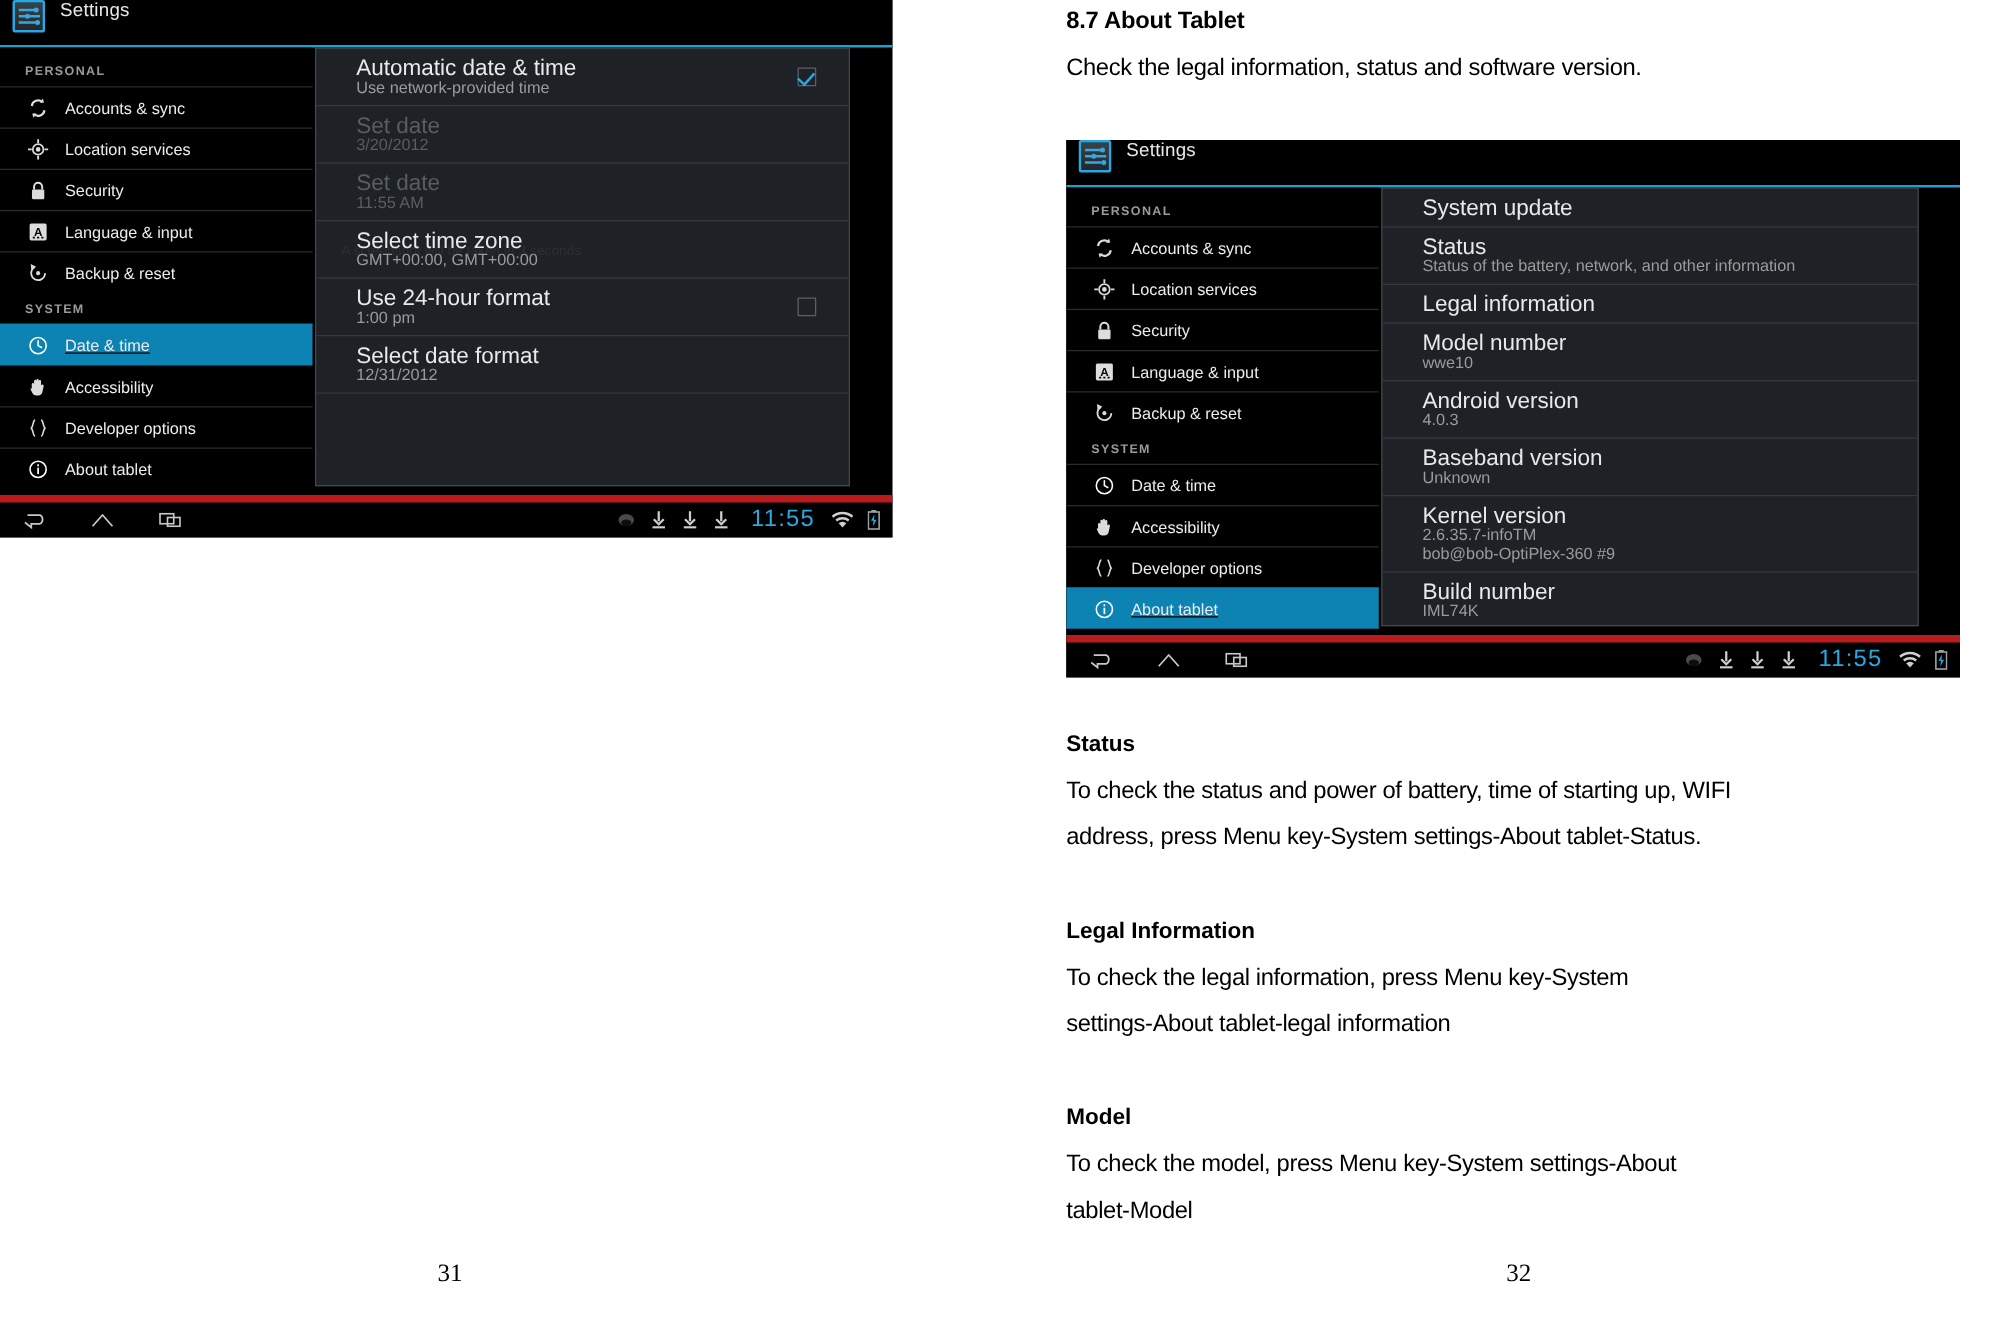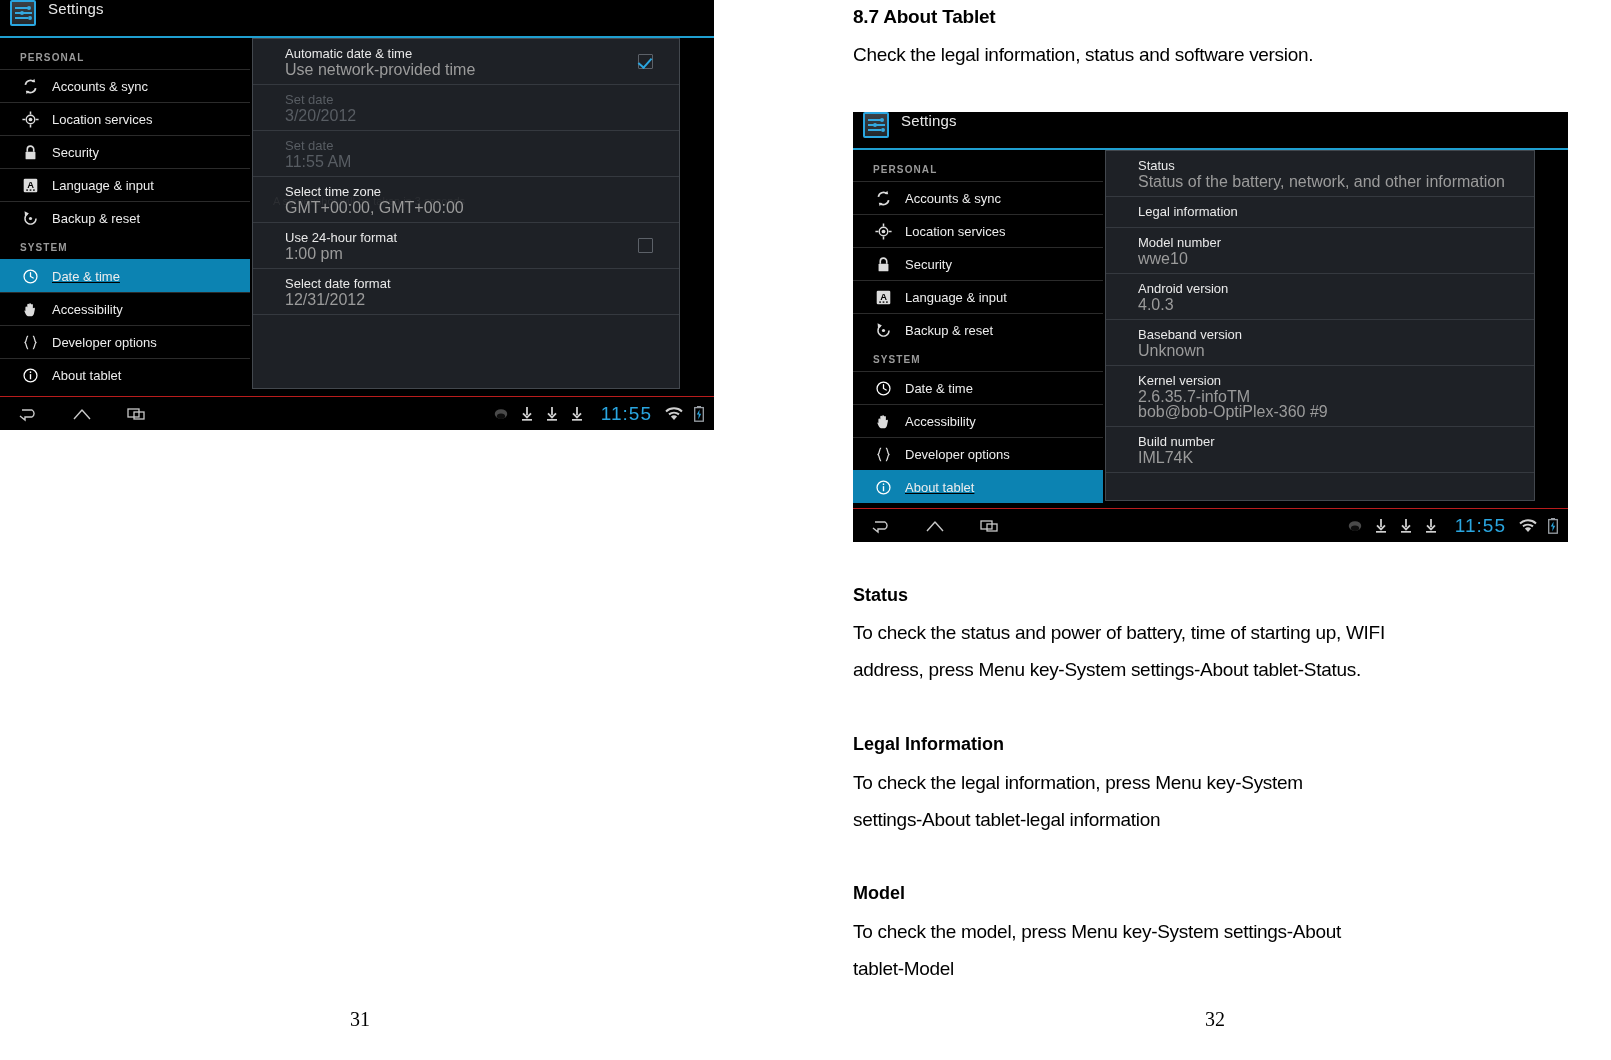--- a/index.html
+++ b/index.html
@@ -101,26 +101,26 @@
     overflow: hidden;
   }
   .row {
     border-bottom: 1px solid #35393f;
     padding: 7px 18px 7px 32px;
     position: relative;
   }
   .row:last-child { border-bottom: 1px solid #35393f; }
   .row .t {
     color: #e9e9e9;
-    font-size: 13px;
+    font-size: 18px;
     line-height: 16px;
   }
   .row .s {
     color: #9b9b9b;
-    font-size: 16px;
+    font-size: 13px;
     line-height: 14px;
     margin-top: 1px;
   }
   .row.dim .t { color: #585d63; }
   .row.dim .s { color: #585d63; }
   .cbx {
     position: absolute;
     right: 26px; top: 50%;
     margin-top: -8px;
     width: 15px; height: 15px;
@@ -146,21 +146,21 @@
   }
 
   
   .and-sysbar {
     position: absolute;
     left: 0; right: 0; bottom: 0;
     height: 34px;
     background: #000;
     display: flex;
     align-items: center;
-    border-top: 1px solid #b91c1c;
+    border-top: 6px solid #b91c1c;
   }
   .navbtns { display: flex; align-items: center; padding-left: 16px; gap: 30px; }
   .navbtns .nb { width: 24px; height: 20px; display:flex; align-items:center; justify-content:center; }
   .statusicons {
     margin-left: auto;
     display: flex;
     align-items: center;
     gap: 11px;
     padding-right: 10px;
   }
@@ -514,20 +514,24 @@
                 <circle cx="10" cy="10" r="7.6" fill="none" stroke="#fff" stroke-width="1.5"></circle>
                 <rect x="9.2" y="8.4" width="1.6" height="6" fill="#fff"></rect>
                 <rect x="9.2" y="5.2" width="1.6" height="1.9" fill="#fff"></rect>
               </svg>
             </span>
               <span class="lbl">About tablet</span>
             </div>
         </div>
       <div class="and-content" id="right-content" style="width:430px; margin-left:2px; height:351px;">
           <div class="row">
+            <div class="t">System update</div>
+
+          </div>
+          <div class="row">
             <div class="t">Status</div>
             <div class="s">Status of the battery, network, and other information</div>
 
           </div>
           <div class="row">
             <div class="t">Legal information</div>
 
           </div>
           <div class="row">
             <div class="t">Model number</div>

